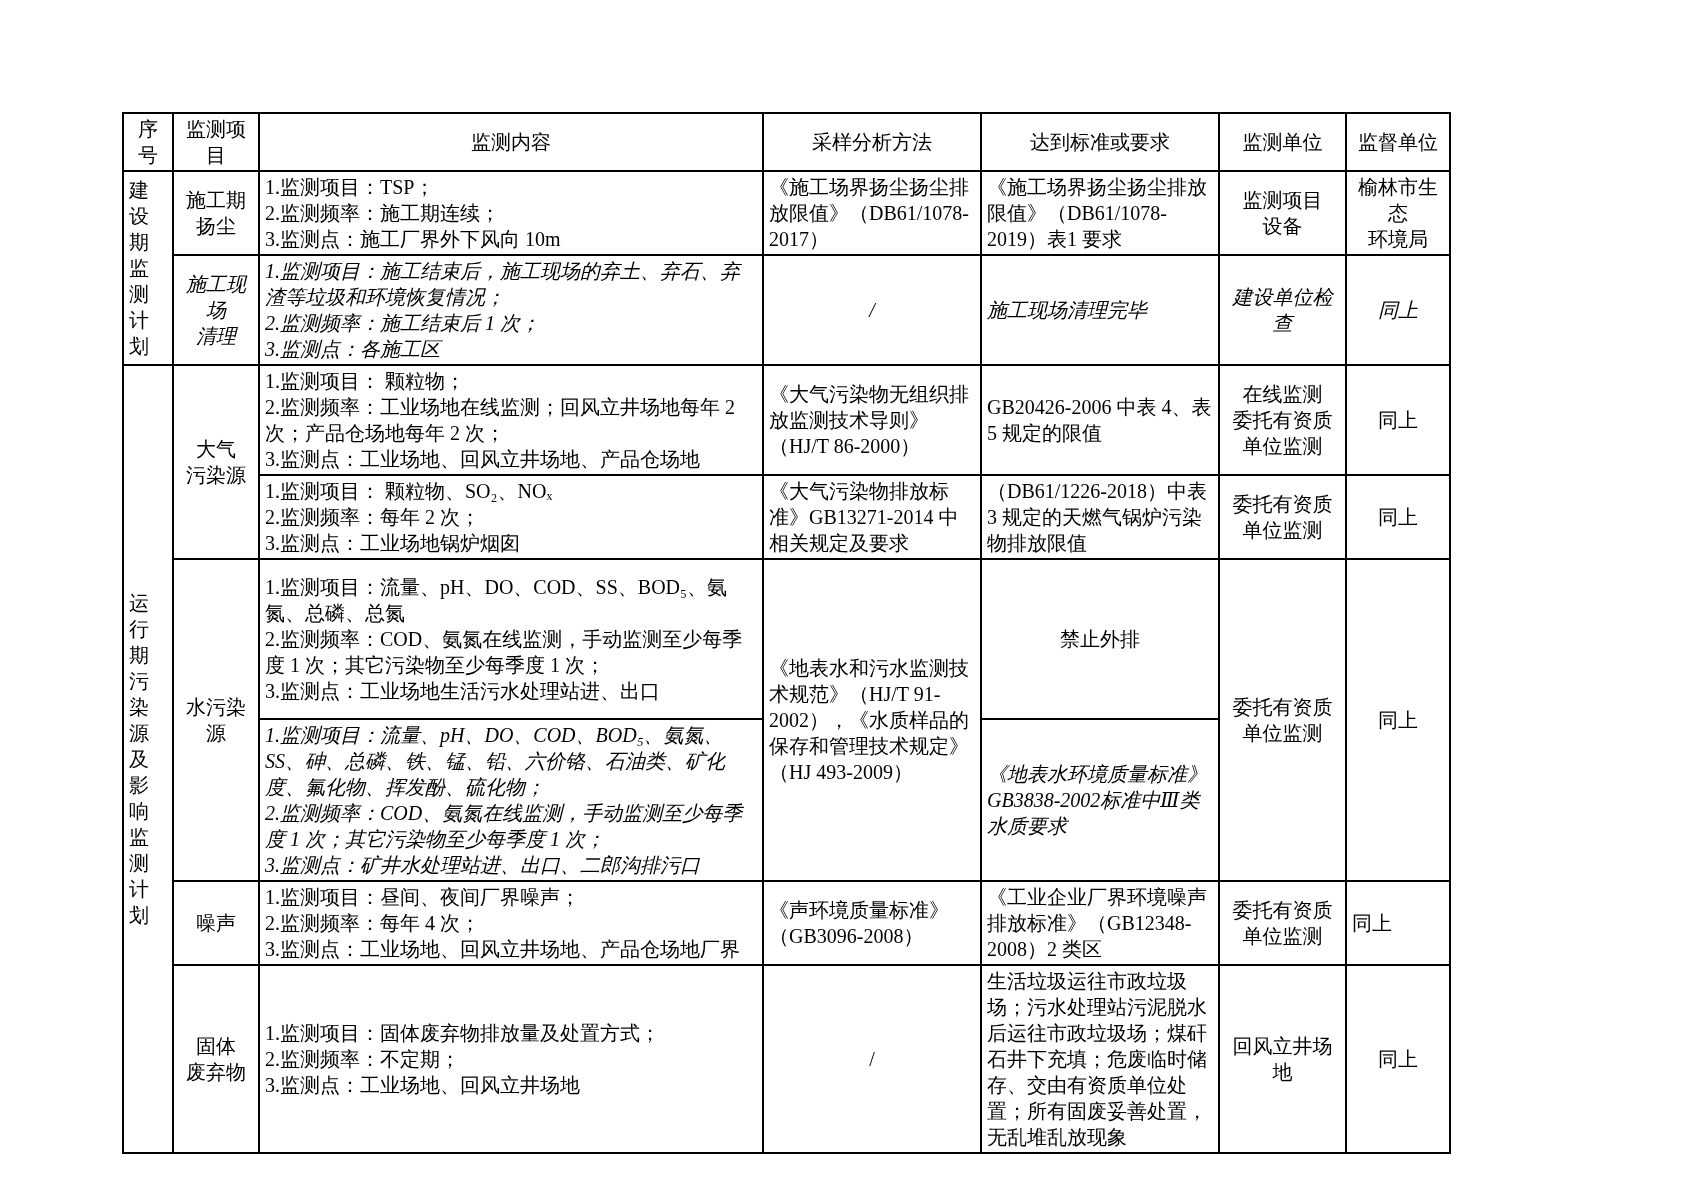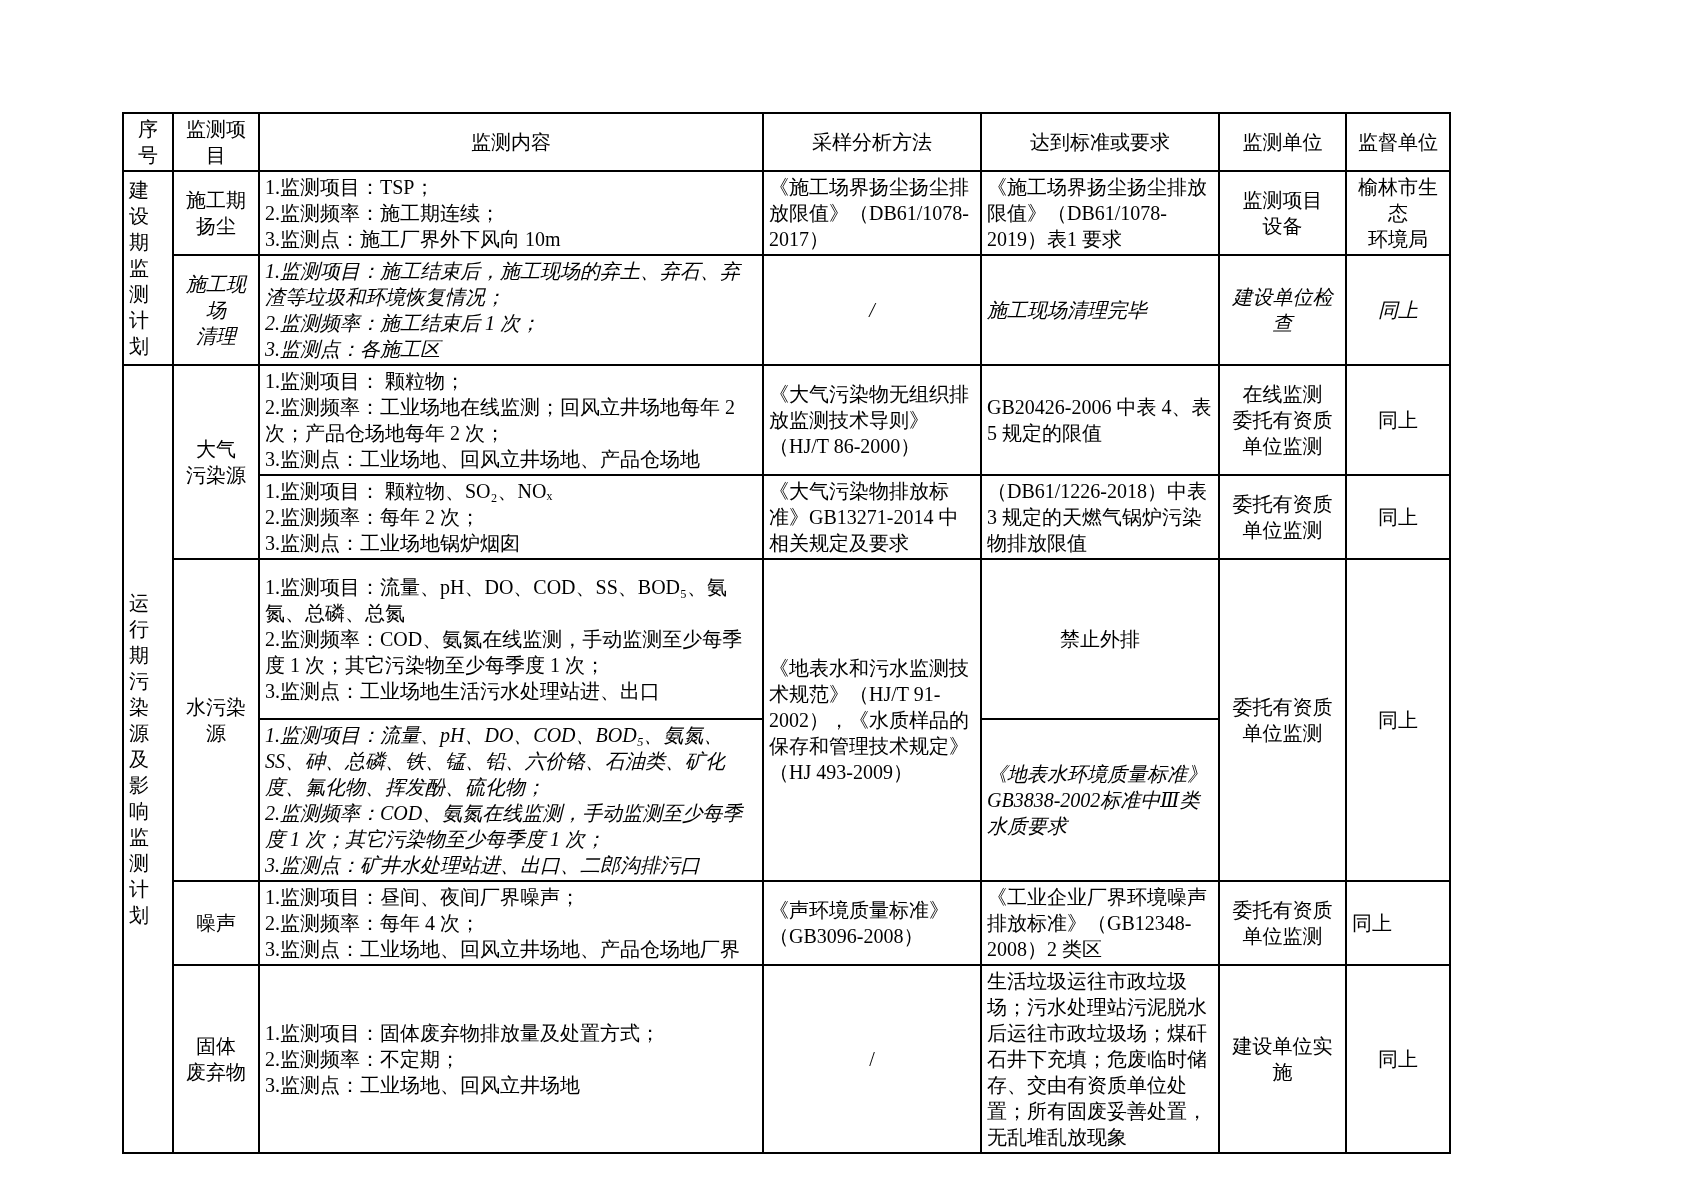--- a/index.html
+++ b/index.html
@@ -147,19 +147,19 @@
     </tr>
 
     <tr class="r8">
       <td class="item-cell pre">固体
 废弃物</td>
       <td class="left pre">1.监测项目：固体废弃物排放量及处置方式；
 2.监测频率：不定期；
 3.监测点：工业场地、回风立井场地</td>
       <td class="center pre">/</td>
       <td class="left pre">生活垃圾运往市政垃圾场；污水处理站污泥脱水后运往市政垃圾场；煤矸石井下充填；危废临时储存、交由有资质单位处置；所有固废妥善处置，无乱堆乱放现象</td>
-      <td class="center pre">建设单位实施</td>
+      <td class="center pre">回风立井场地</td>
       <td class="center pre">同上</td>
     </tr>
   </tbody>
     </table>
 
 </div>
 
 </body></html>

